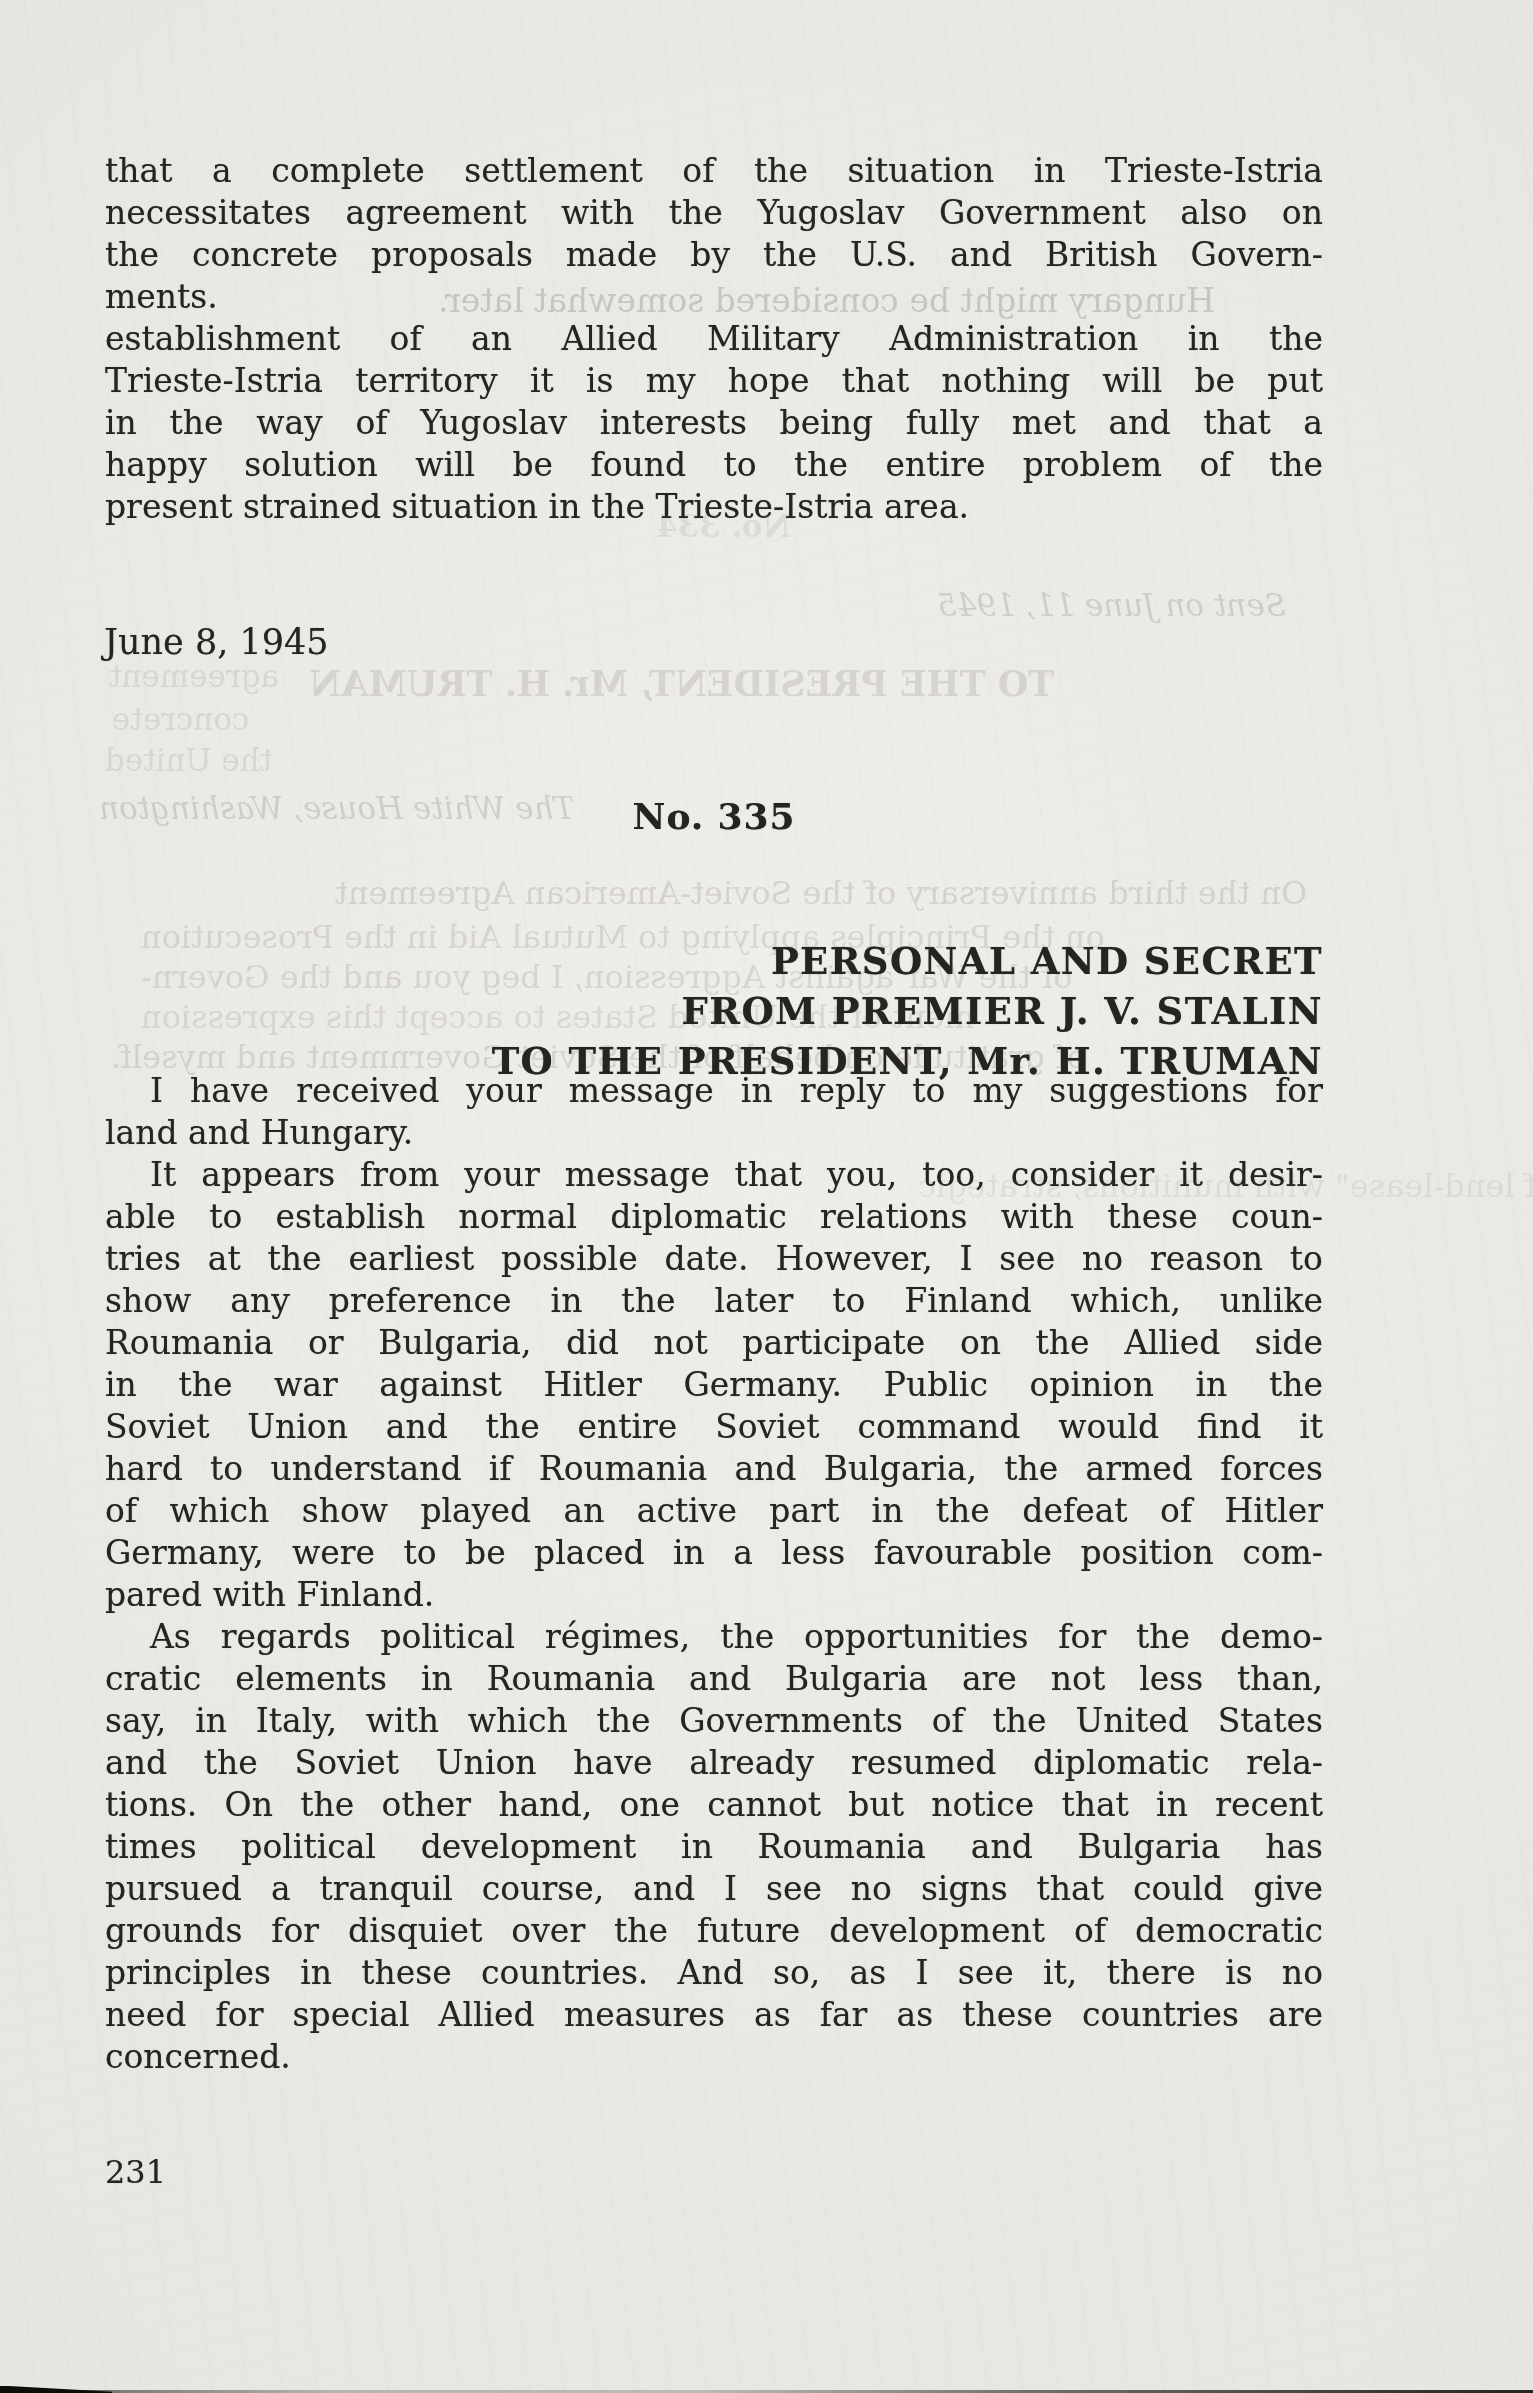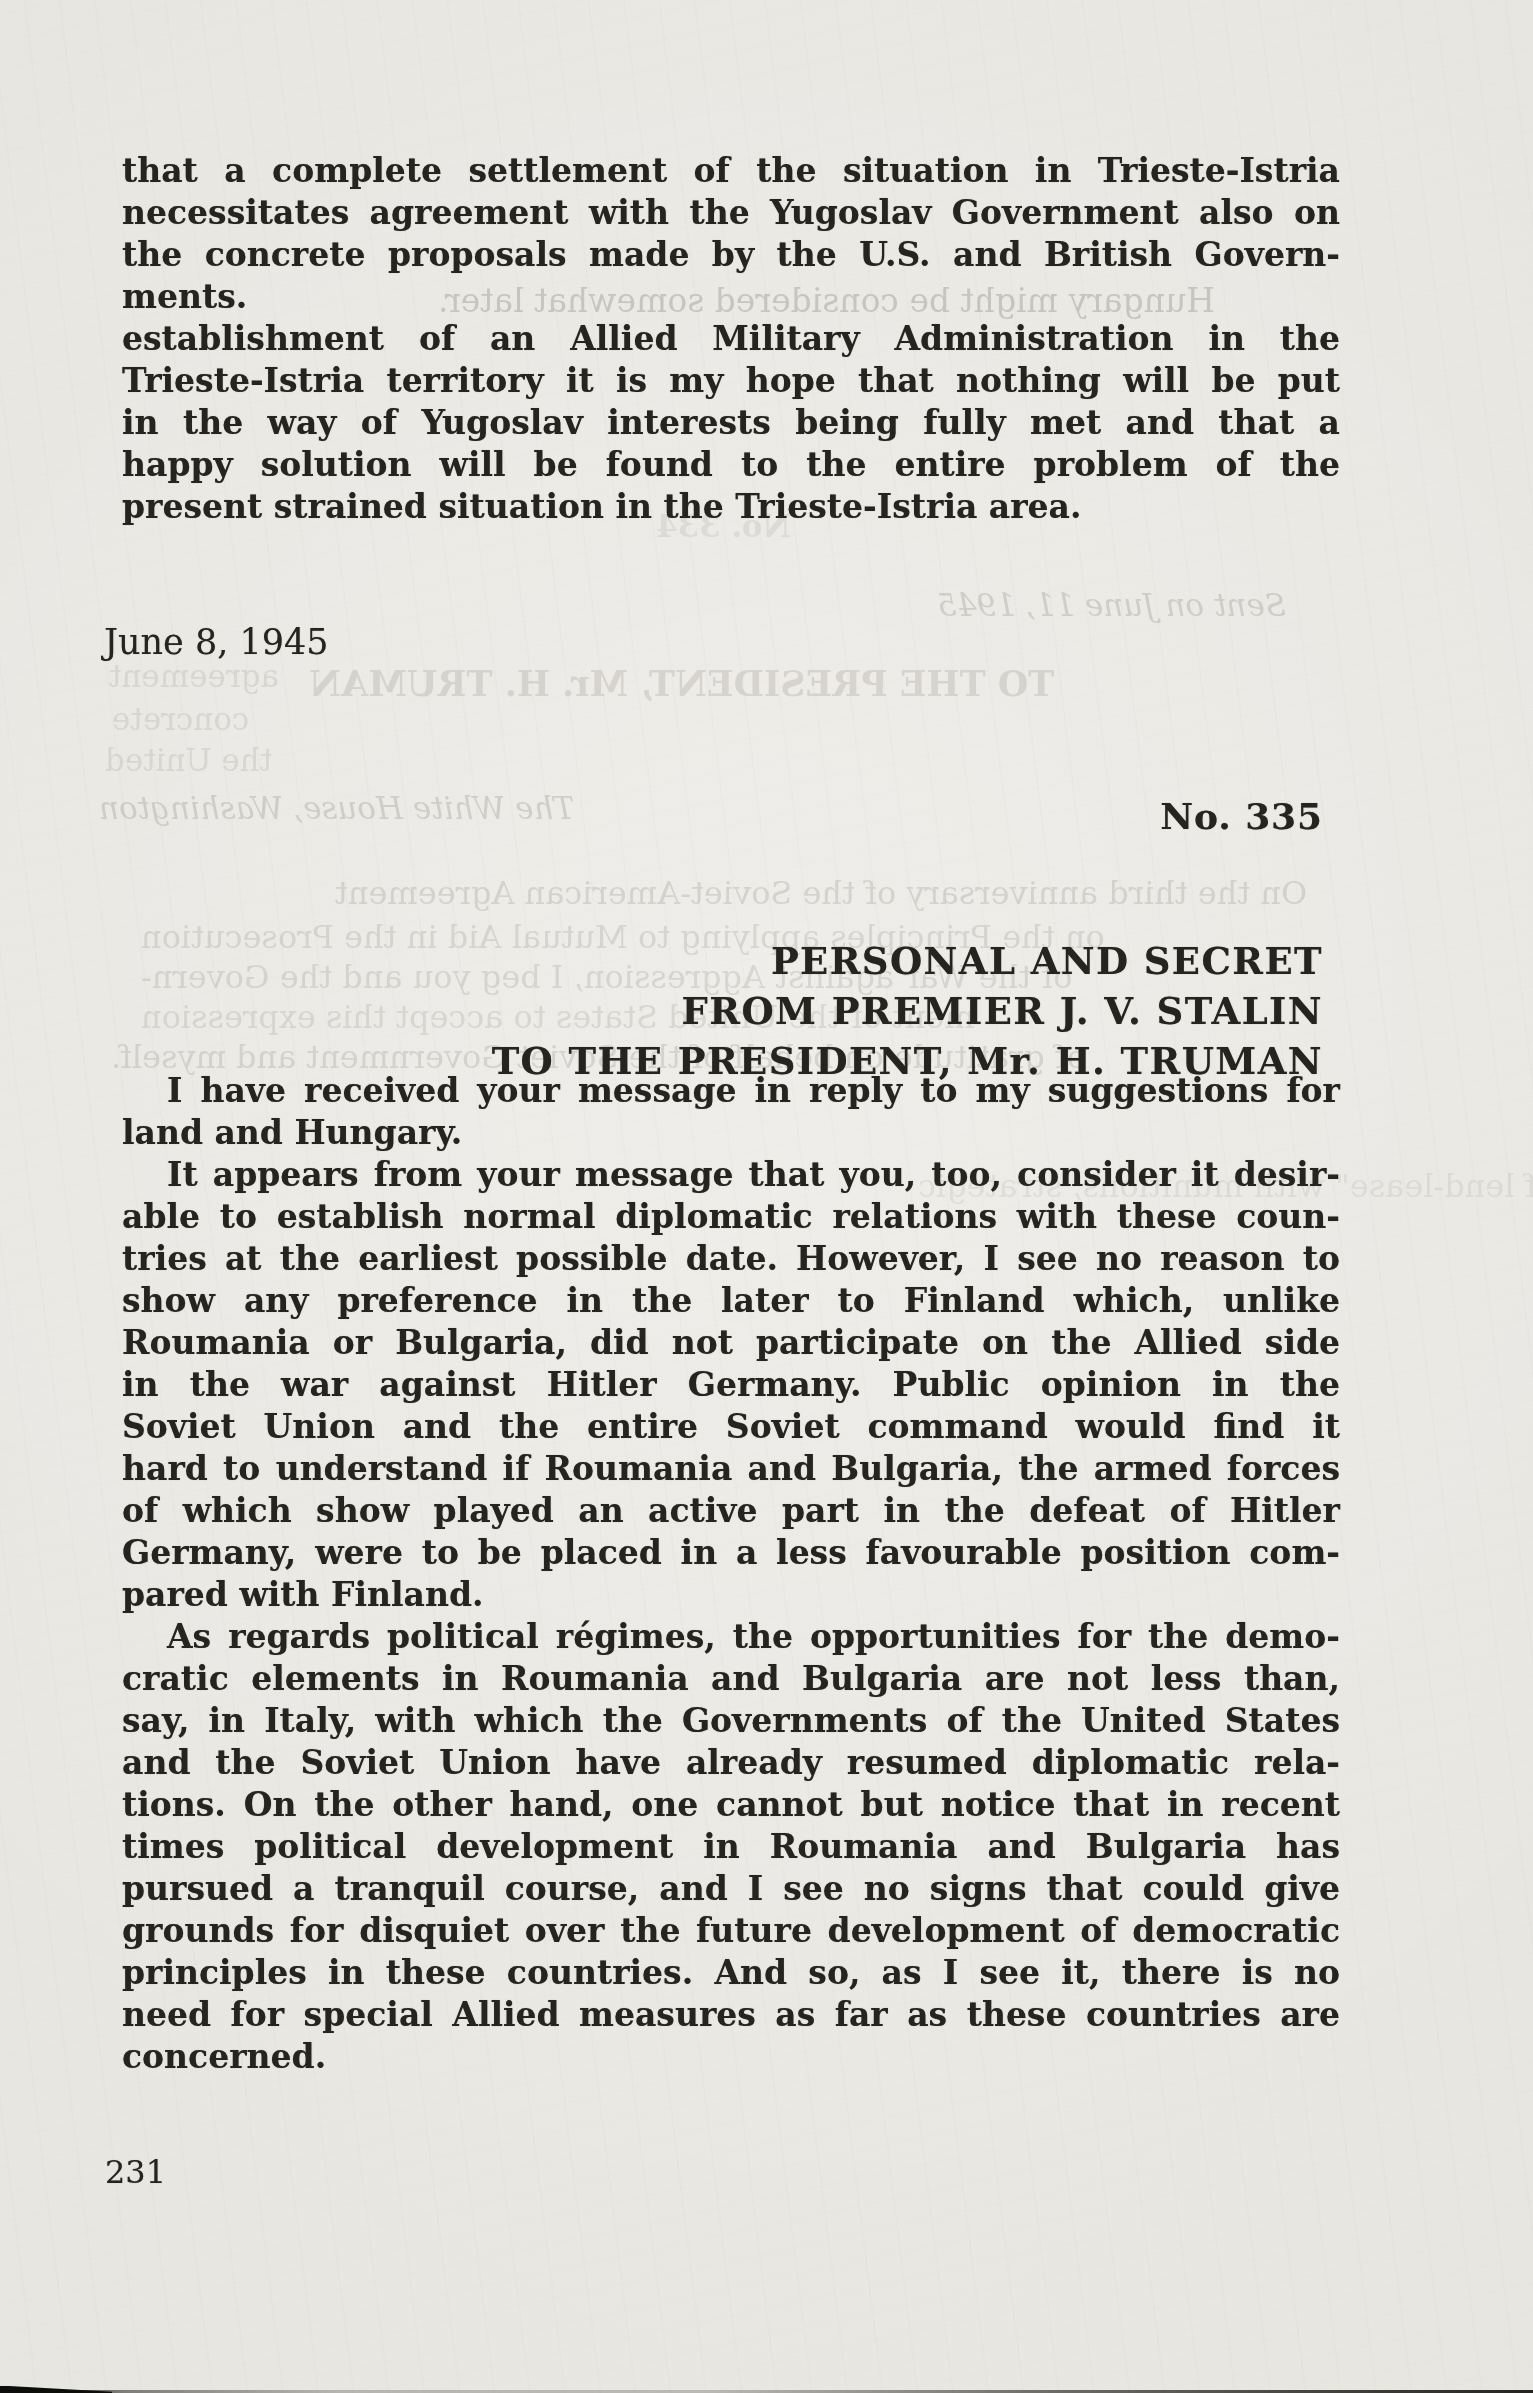--- a/index.html
+++ b/index.html
@@ -15,35 +15,34 @@
     color:#25241f;
   }
   
   .scan::before{
     content:"";position:absolute;inset:0;pointer-events:none;
     background:
       repeating-linear-gradient(83deg, rgba(120,116,108,0.022) 0 1.9px, rgba(0,0,0,0) 1.9px 35px),
       repeating-linear-gradient(-12deg, rgba(120,116,108,0.018) 0 0.9px, rgba(0,0,0,0) 0.9px 27px);
   }
   .textcol{
-    position:absolute;left:122px;width:1218px;
+    position:absolute;left:105px;width:1218px;
     font-size:33px;line-height:42px;
     text-shadow:0 0 0.9px rgba(37,36,31,0.4);
-    font-weight:bold;
   }
   .line{text-align:justify;text-align-last:justify;}
   .line.last{text-align-last:left;}
   .line.indent{text-indent:45px;}
   .dateline{
     position:absolute;left:104px;top:622px;
     font-size:35px;text-shadow:0 0 0.9px rgba(37,36,31,0.4);
   }
   .doc-number{
     position:absolute;left:105px;top:795px;width:1218px;
-    text-align:right;font-size:36px;font-weight:bold;
+    text-align:center;font-size:36px;font-weight:bold;
     letter-spacing:0.9px;text-shadow:0 0 0.9px rgba(37,36,31,0.45);
   }
   .title-block{
     position:absolute;left:105px;top:912px;width:1218px;
     text-align:right;font-size:37px;font-weight:bold;line-height:50px;
     letter-spacing:1.4px;text-shadow:0 0 0.9px rgba(37,36,31,0.45);margin-top:24px;
   }
   .page-number{
     position:absolute;left:105px;top:2153px;width:1218px;
     font-size:32px;text-shadow:0 0 0.9px rgba(37,36,31,0.4);

